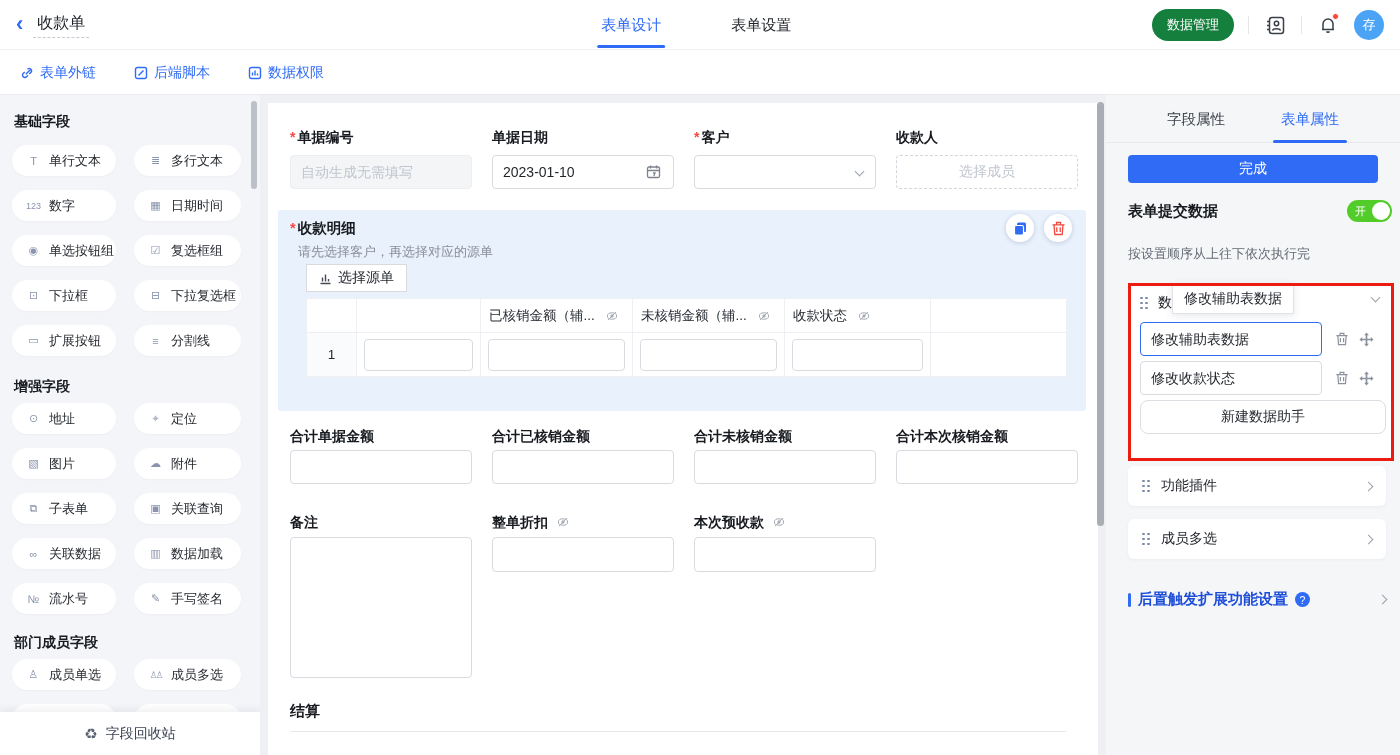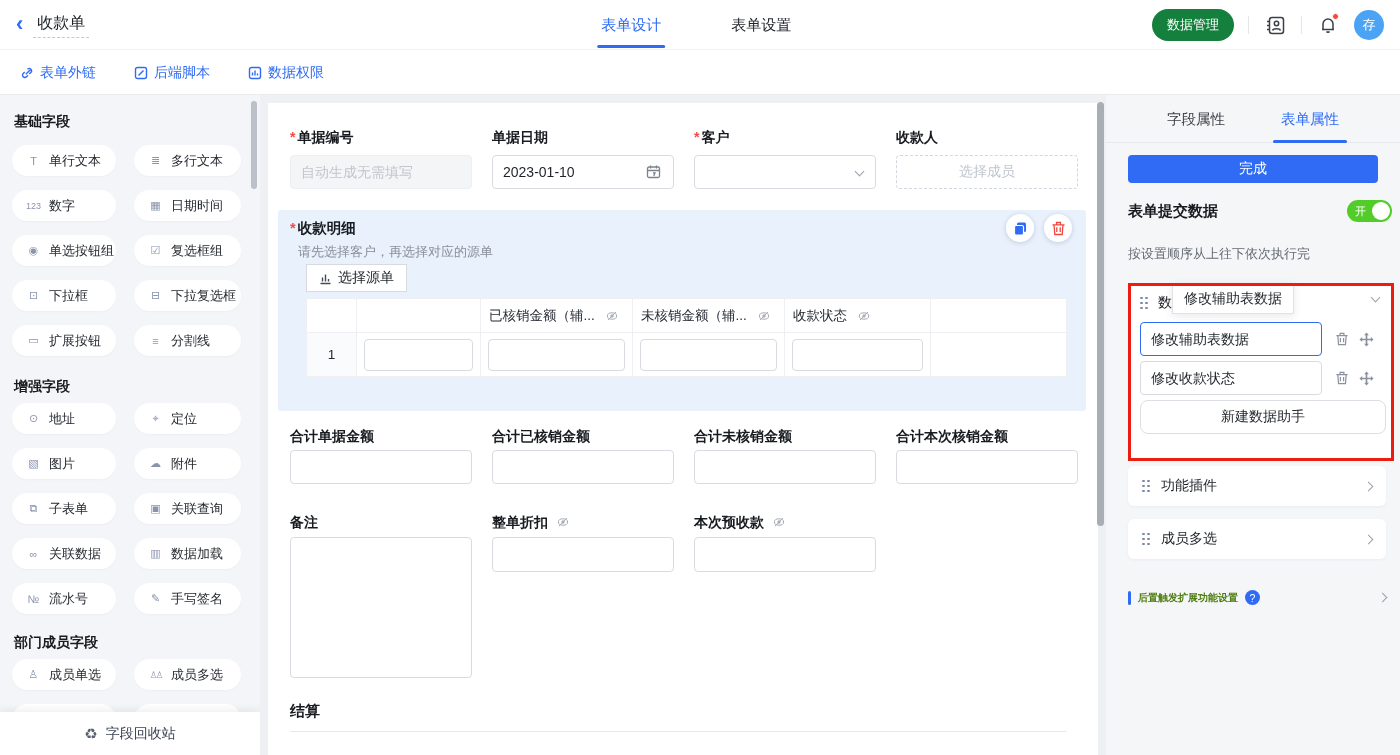--- a/index.html
+++ b/index.html
@@ -100,21 +100,21 @@
   .ac-item.sel { border-color:#2f6bf5; }
   .ac-ico { position:absolute; width:16px; height:16px; cursor:pointer; display:flex; align-items:center; justify-content:center; }
   .ac-new { position:absolute; left:9px; top:114px; width:246px; height:34px; background:#fff; border:1px solid #dcdee3; border-radius:8px; font-size:14px; color:#1f2329; cursor:pointer; }
 
   #red-box { position:absolute; left:22px; top:188px; width:266px; height:178px; border:3px solid #ec1c10; z-index:20; pointer-events:none; }
 
   .p-card { position:absolute; left:22px; width:258px; height:40px; background:#fff; border-radius:6px; box-shadow:0 1px 3px rgba(30,40,70,.05); display:flex; align-items:center; padding:0 14px; gap:10px; font-size:14px; color:#1f2329; cursor:pointer; }
   .p-card .chev { margin-left:auto; }
   .post-row { position:absolute; left:22px; top:495px; width:258px; display:flex; align-items:center; gap:7px; cursor:pointer; }
   .blue-bar { width:3px; height:14px; background:#2f6bf5; border-radius:2px; flex:none; }
-  .post-label { font-size:10px; font-weight:bold; color:#4d7c0f; }
+  .post-label { font-size:15px; font-weight:bold; color:#1d4ed8; }
   .q-circle { width:15px; height:15px; border-radius:50%; background:#2f6bf5; color:#fff; font-size:10.5px; display:flex; align-items:center; justify-content:center; }
   .post-row .chev { margin-left:auto; }
 
   svg { display:block; }
 </style>
 </head>
 <body>
 
 <header id="topbar">
   <div class="tb-left">

